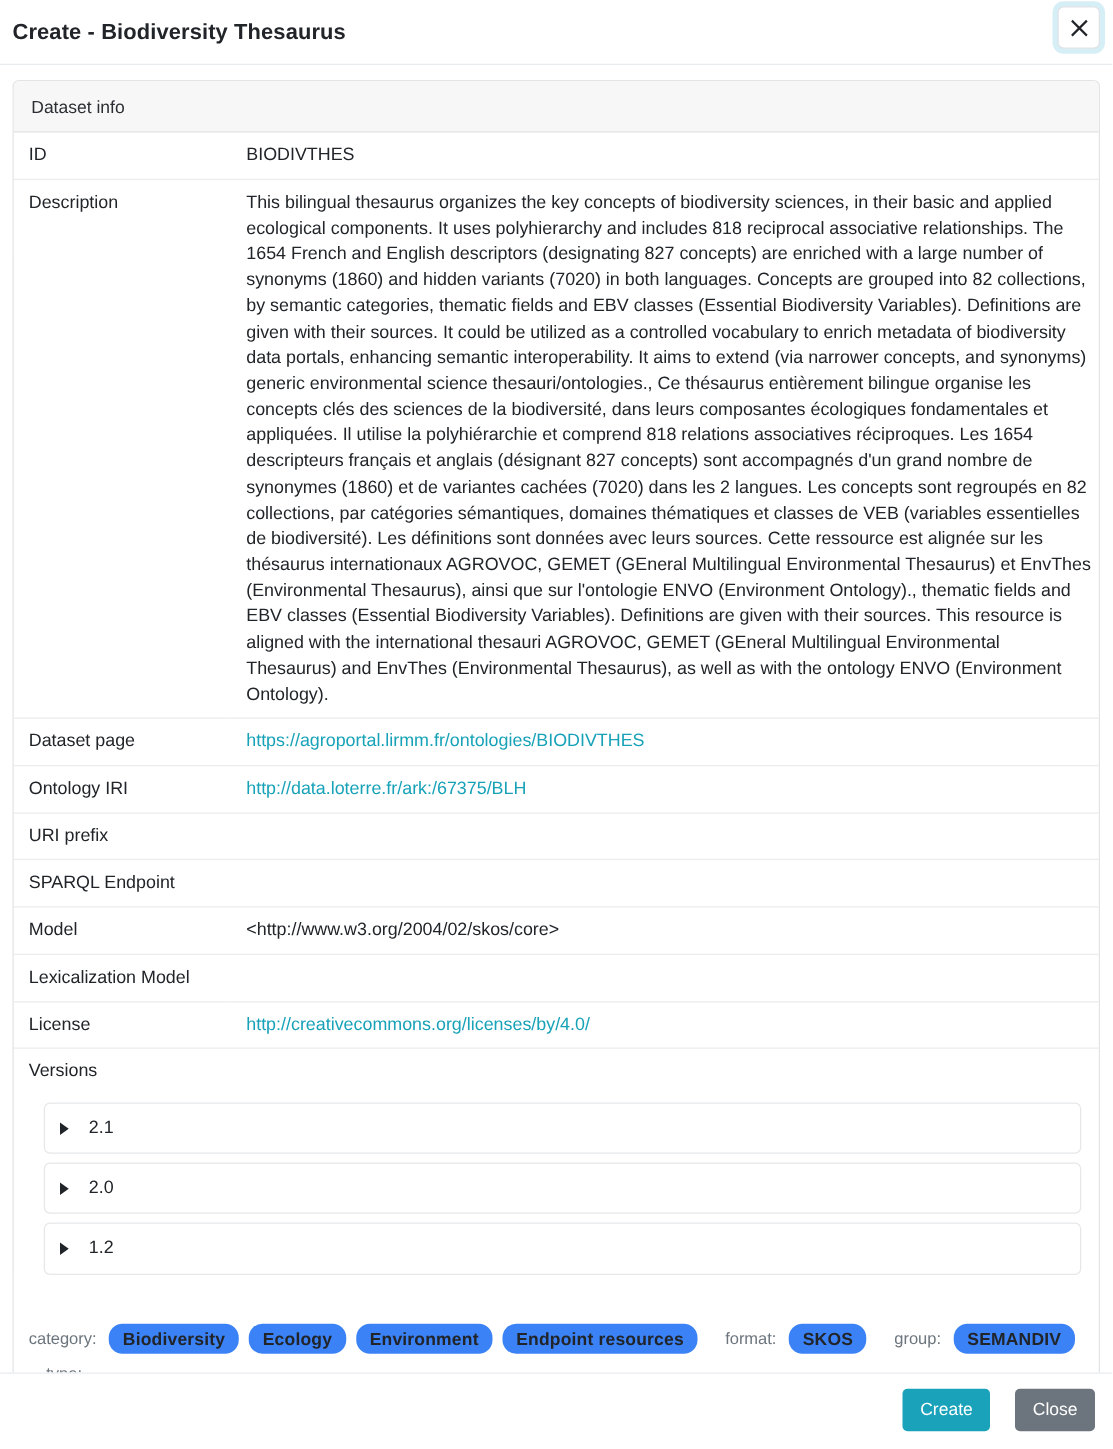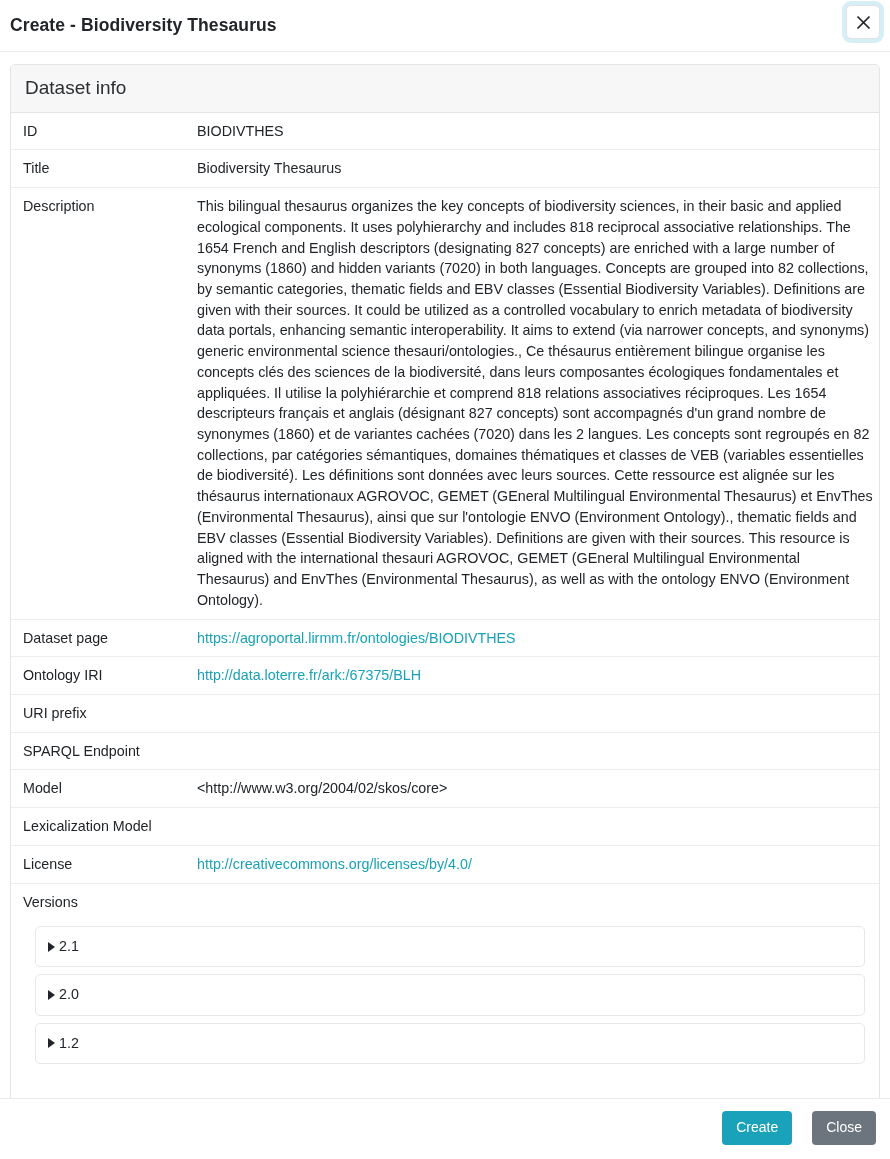--- a/index.html
+++ b/index.html
@@ -73,21 +73,21 @@
   .card {
     border: 1px solid #e3e4e6;
     border-radius: 5px;
     overflow: hidden;
     background: #fff;
   }
   .card-header {
     background: #f7f7f8;
     border-bottom: 1px solid #e3e4e6;
     padding: 11px 14px;
-    font-size: 19px;
+    font-size: 14px;
     color: #2b2f33;
     line-height: 1.3;
   }
 
   table.info-table {
     width: 100%;
     border-collapse: collapse;
     table-layout: fixed;
     font-size: 14.3px;
   }
@@ -120,21 +120,21 @@
     border: 1px solid #e6e7e9;
     border-radius: 5px;
     padding: 11px 12px;
     margin-bottom: 7px;
     font-size: 14.3px;
     color: #212529;
     background: #fff;
     cursor: pointer;
     display: flex;
     align-items: center;
-    gap: 4px;
+    gap: 16px;
     line-height: 1.2;
   }
   .acc-item:last-child { margin-bottom: 17px; }
   .caret {
     width: 0; height: 0;
     border-top: 5px solid transparent;
     border-bottom: 5px solid transparent;
     border-left: 7px solid #212529;
     display: inline-block;
     flex: 0 0 auto;
@@ -152,24 +152,24 @@
     margin-bottom: 9px;
   }
   .tag-line:last-child { margin-bottom: 0; }
   .tag-key {
     font-size: 13.2px;
     color: #6c757d;
     margin-right: 2px;
   }
   .tag-key.spaced { margin-left: 14px; }
   .tag-pill {
-    background: #4d7c0f;
+    background: #3b82f6;
     border-radius: 11px;
     padding: 4px 11px;
-    font-size: 17px;
+    font-size: 14px;
     font-weight: bold;
     color: #212529;
     white-space: nowrap;
     letter-spacing: 0.15px;
   }
 
   
   .modal-footer {
     flex: 0 0 auto;
     border-top: 1px solid #e9ecef;
@@ -215,24 +215,20 @@
       <div class="card-header">Dataset info</div>
 
       <table class="info-table">
         <tbody>
 
           <tr>
             <td class="lbl">ID</td>
             <td class="val">BIODIVTHES</td>
           </tr>
 
-          <tr>
-            <td class="lbl">Title</td>
-            <td class="val">Biodiversity Thesaurus</td>
-          </tr>
 
           <tr>
             <td class="lbl">Description</td>
             <td class="val desc">This bilingual thesaurus organizes the key concepts of biodiversity sciences, in their basic and applied ecological components. It uses polyhierarchy and includes 818 reciprocal associative relationships. The 1654 French and English descriptors (designating 827 concepts) are enriched with a large number of synonyms (1860) and hidden variants (7020) in both languages. Concepts are grouped into 82 collections, by semantic categories, thematic fields and EBV classes (Essential Biodiversity Variables). Definitions are given with their sources. It could be utilized as a controlled vocabulary to enrich metadata of biodiversity data portals, enhancing semantic interoperability. It aims to extend (via narrower concepts, and synonyms) generic environmental science thesauri/ontologies., Ce thésaurus entièrement bilingue organise les concepts clés des sciences de la biodiversité, dans leurs composantes écologiques fondamentales et appliquées. Il utilise la polyhiérarchie et comprend 818 relations associatives réciproques. Les 1654 descripteurs français et anglais (désignant 827 concepts) sont accompagnés d'un grand nombre de synonymes (1860) et de variantes cachées (7020) dans les 2 langues. Les concepts sont regroupés en 82 collections, par catégories sémantiques, domaines thématiques et classes de VEB (variables essentielles de biodiversité). Les définitions sont données avec leurs sources. Cette ressource est alignée sur les thésaurus internationaux AGROVOC, GEMET (GEneral Multilingual Environmental Thesaurus) et EnvThes (Environmental Thesaurus), ainsi que sur l'ontologie ENVO (Environment Ontology)., thematic fields and EBV classes (Essential Biodiversity Variables). Definitions are given with their sources. This resource is aligned with the international thesauri AGROVOC, GEMET (GEneral Multilingual Environmental Thesaurus) and EnvThes (Environmental Thesaurus), as well as with the ontology ENVO (Environment Ontology).</td>
           </tr>
 
           <tr>
             <td class="lbl row-tall">Dataset page</td>
             <td class="val row-tall">
               <a class="link" href="#">https://agroportal.lirmm.fr/ontologies/BIODIVTHES</a>

